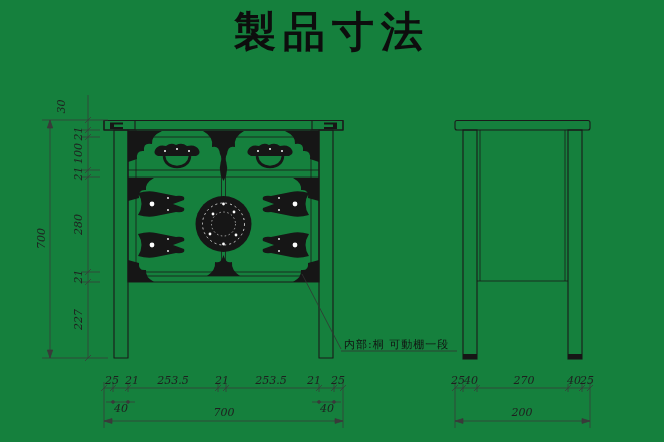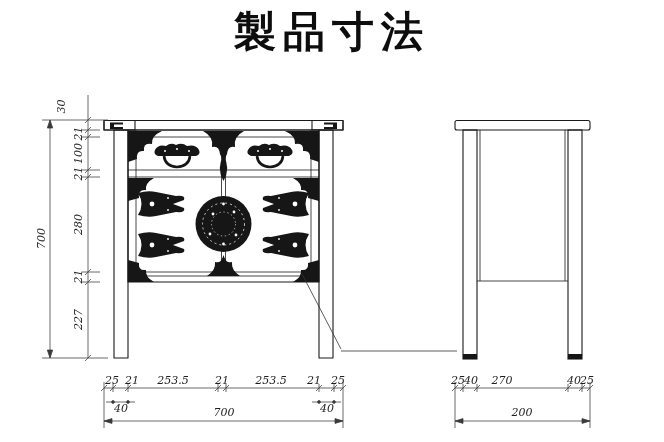--- a/index.html
+++ b/index.html
@@ -1,16 +1,16 @@
 <!DOCTYPE html>
 <html><head>
 <meta charset="utf-8">
 <style>
   html,body{margin:0;padding:0;background:#e8e8e8;}
-  #stage{position:relative;width:664px;height:442px;background:#ffffff;overflow:hidden;
+  #stage{position:relative;width:664px;height:442px;background:#15803d;overflow:hidden;
          font-family:"DejaVu Serif","Liberation Serif",serif;}
   #title{position:absolute;top:4px;left:0;right:0;text-align:center;
          font-size:42px;font-weight:bold;letter-spacing:7px;color:#0d0d0d;
          font-family:"DejaVu Serif","Liberation Serif",serif;}
   svg{position:absolute;left:0;top:0;}
   .dim{position:absolute;font:italic 11px "DejaVu Serif","Liberation Serif",serif;
        color:#1f1f1f;text-align:center;white-space:nowrap;line-height:13px;}
   .rot{transform:rotate(-90deg);}
   #note{position:absolute;left:344px;top:337px;
         font:11px "DejaVu Sans","Liberation Sans",sans-serif;color:#111;
@@ -154,19 +154,20 @@
   <div class="dim" style="left:207px;top:374px;width:30px">21</div>
   <div class="dim" style="left:253px;top:374px;width:36px">253.5</div>
   <div class="dim" style="left:299px;top:374px;width:30px">21</div>
   <div class="dim" style="left:323px;top:374px;width:30px">25</div>
   <div class="dim" style="left:106px;top:402px;width:30px">40</div>
   <div class="dim" style="left:312px;top:402px;width:30px">40</div>
   <div class="dim" style="left:206px;top:406px;width:36px">700</div>
 
   <div class="dim" style="left:443px;top:374px;width:30px">25</div>
   <div class="dim" style="left:456px;top:374px;width:30px">40</div>
-  <div class="dim" style="left:484px;top:374px;width:36px">270</div>
+  <div class="dim" style="left:506px;top:374px;width:36px">270</div>
   <div class="dim" style="left:559px;top:374px;width:30px">40</div>
   <div class="dim" style="left:572px;top:374px;width:30px">25</div>
   <div class="dim" style="left:504px;top:406px;width:36px">200</div>
 
+  <div id="note">内部:桐 可動棚一段</div>
 
 </div>
 
 </body></html>

